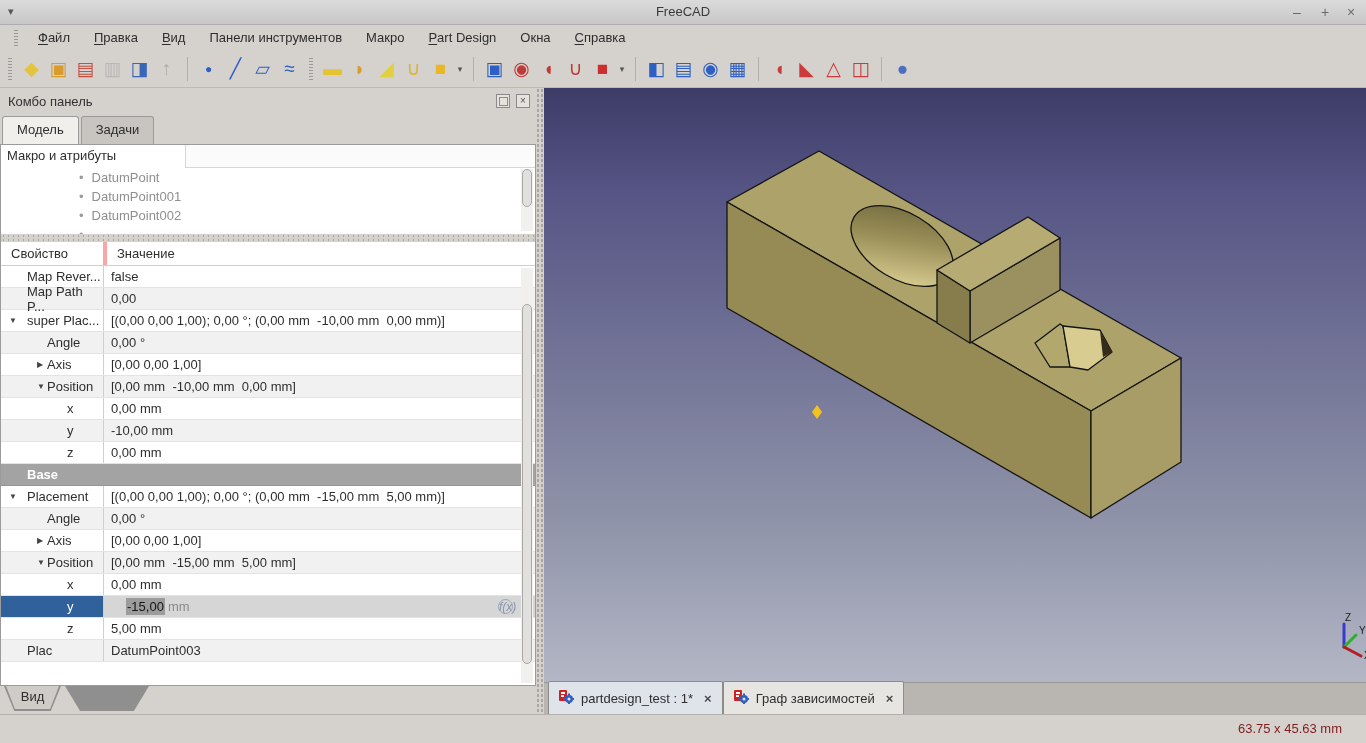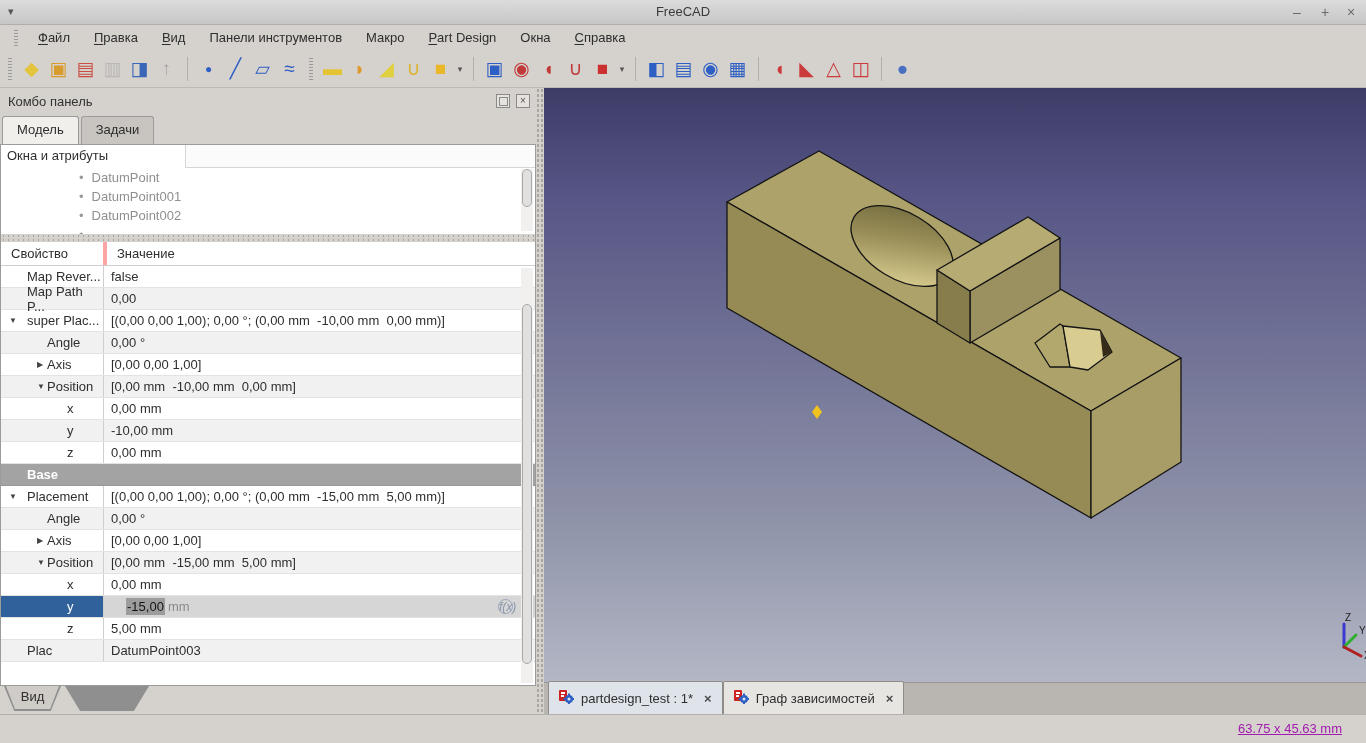--- a/index.html
+++ b/index.html
@@ -117,21 +117,21 @@
     border-top:1px solid #9a9691; display:flex; align-items:flex-end; padding-left:4px; }
   .mtab { display:flex; align-items:center; gap:7px; padding:16px 10px; height:30px;
     border:1px solid #8f8b87; border-bottom:none; border-radius:2px 2px 0 0; }
   .mtab.active { background:#dfe3ea; height:31px; }
   .mtab.inactive { background:#e7e5e2; height:29px; }
   .mclose { color:#4a4a4a; font-weight:bold; font-size:13px; margin-left:4px; }
 
   
   #statusbar { left:0; top:714px; width:1366px; height:29px; background:#d5d1cd;
     border-top:1px solid #b3afab; }
-  #status-dims { position:absolute; right:24px; top:6px; color:#a21caf;text-decoration:underline; }
+  #status-dims { position:absolute; right:24px; top:6px; color:#7f1d1d; }
 </style>
 </head>
 <body>
 
 <div id="titlebar" class="abs">
   <span id="corner-arrow">▾</span>
   <div id="title-text">FreeCAD</div>
   <div class="winbtn" style="right:58px">–</div>
   <div class="winbtn" style="right:30px">+</div>
   <div class="winbtn" style="right:4px">×</div>
@@ -196,21 +196,21 @@
     <span class="phbtn" id="float-btn"></span>
     <span class="phbtn" id="close-btn">×</span>
   </div>
   <div id="panel-tabs">
       <div class="ptab active">Модель</div>
       <div class="ptab">Задачи</div>
     </div>
   <div id="panel-frame">
     <div id="tree">
       <div id="tree-header">
-        <div id="tree-header-cell">Окна и атрибуты</div>
+        <div id="tree-header-cell">Макро и атрибуты</div>
       </div>
       <div id="tree-items">
           <div class="titem"><span class="bullet">•</span><span>DatumPoint</span></div>
           <div class="titem"><span class="bullet">•</span><span>DatumPoint001</span></div>
           <div class="titem"><span class="bullet">•</span><span>DatumPoint002</span></div>
           <div class="titem"><span class="bullet">•</span></div>
         </div>
       <div id="tree-scroll">
         <div id="tree-thumb"></div>
       </div>

